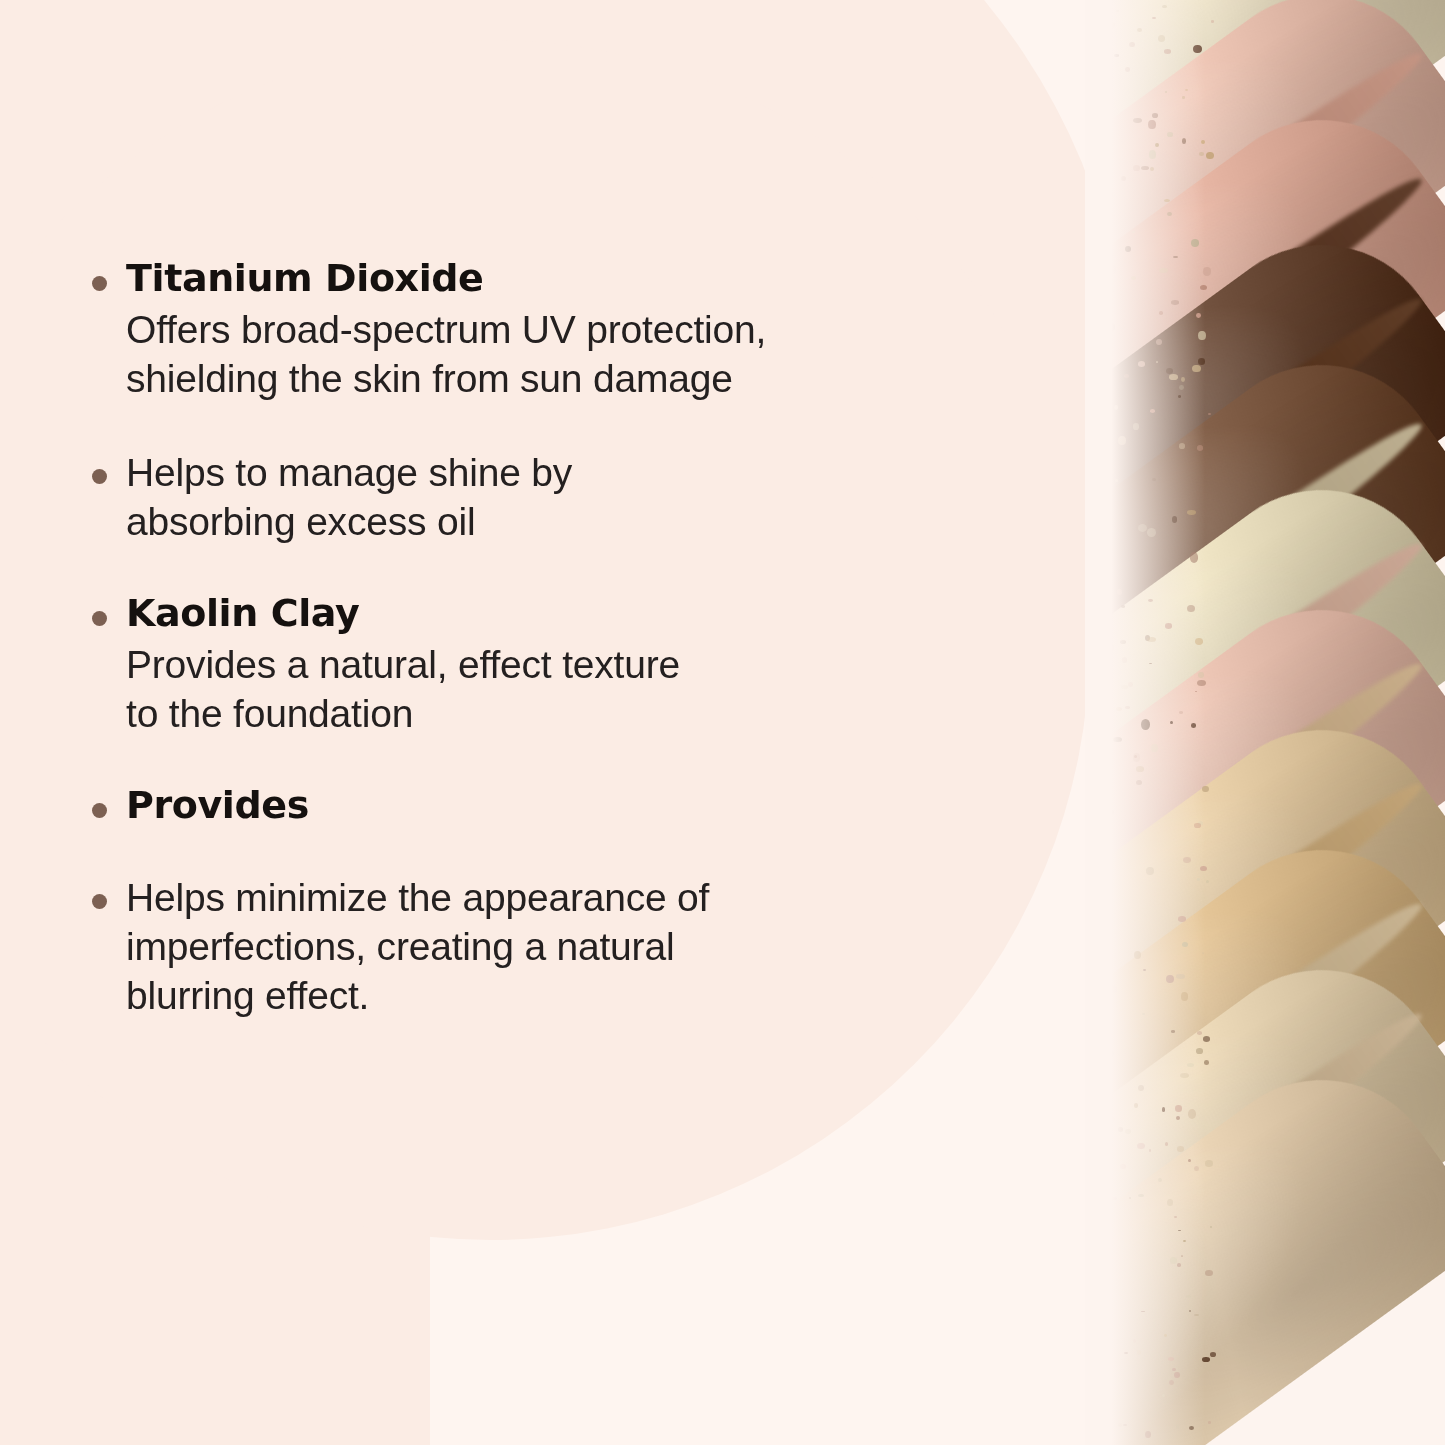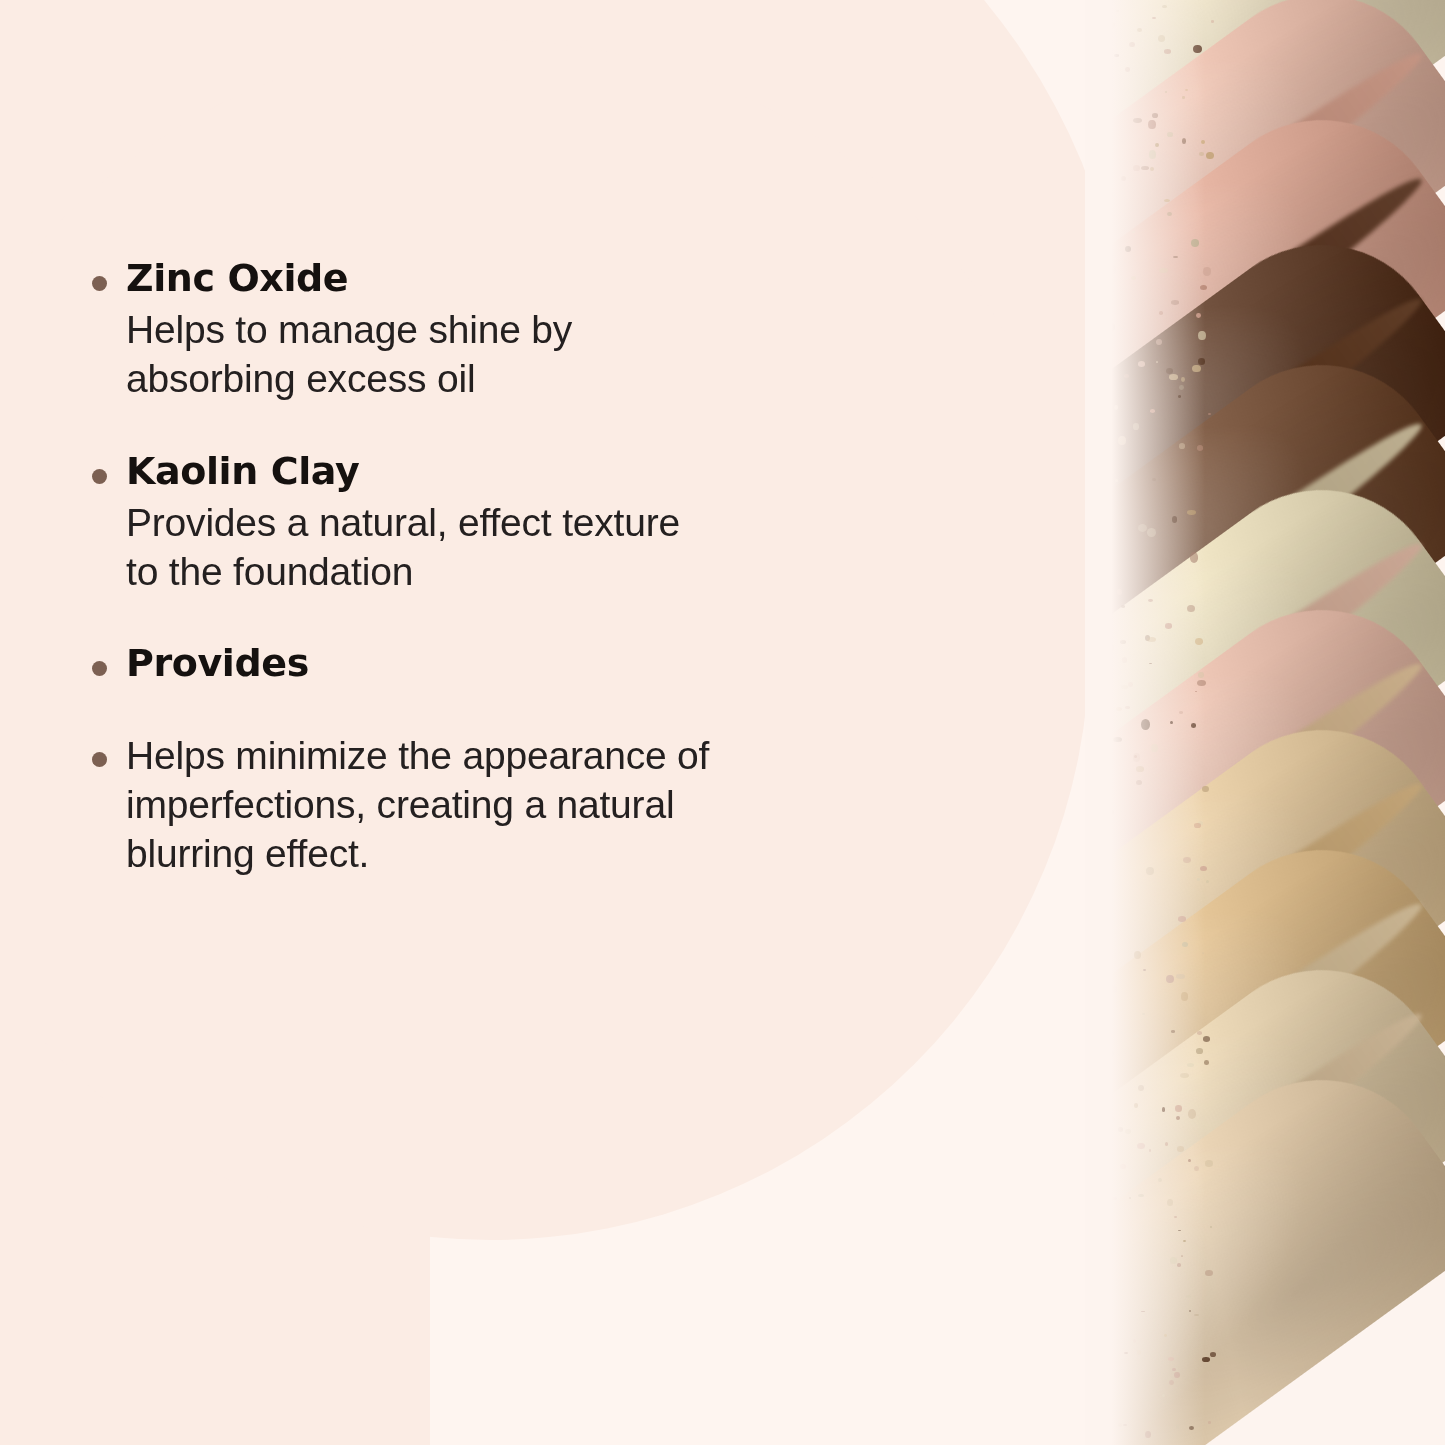--- a/index.html
+++ b/index.html
@@ -457,21 +457,26 @@
       </div>
     <div class="powder-fade-left"></div>
   </div>
 
   <div class="content">
 
 
     <div class="ing-list" id="ingredient-list">
         <div class="ing-item">
           <span class="ing-bullet"></span>
-          <p class="ing-name">Zinc Oxide</p>
+          <p class="ing-name">Titanium Dioxide</p>
+          <p class="ing-desc">Offers broad-spectrum UV protection,
+shielding the skin from sun damage</p>
+        </div>
+        <div class="ing-item">
+          <span class="ing-bullet"></span>
           <p class="ing-desc">Helps to manage shine by
 absorbing excess oil</p>
         </div>
         <div class="ing-item">
           <span class="ing-bullet"></span>
           <p class="ing-name">Kaolin Clay</p>
           <p class="ing-desc">Provides a natural, effect texture
 to the foundation</p>
         </div>
         <div class="ing-item">

